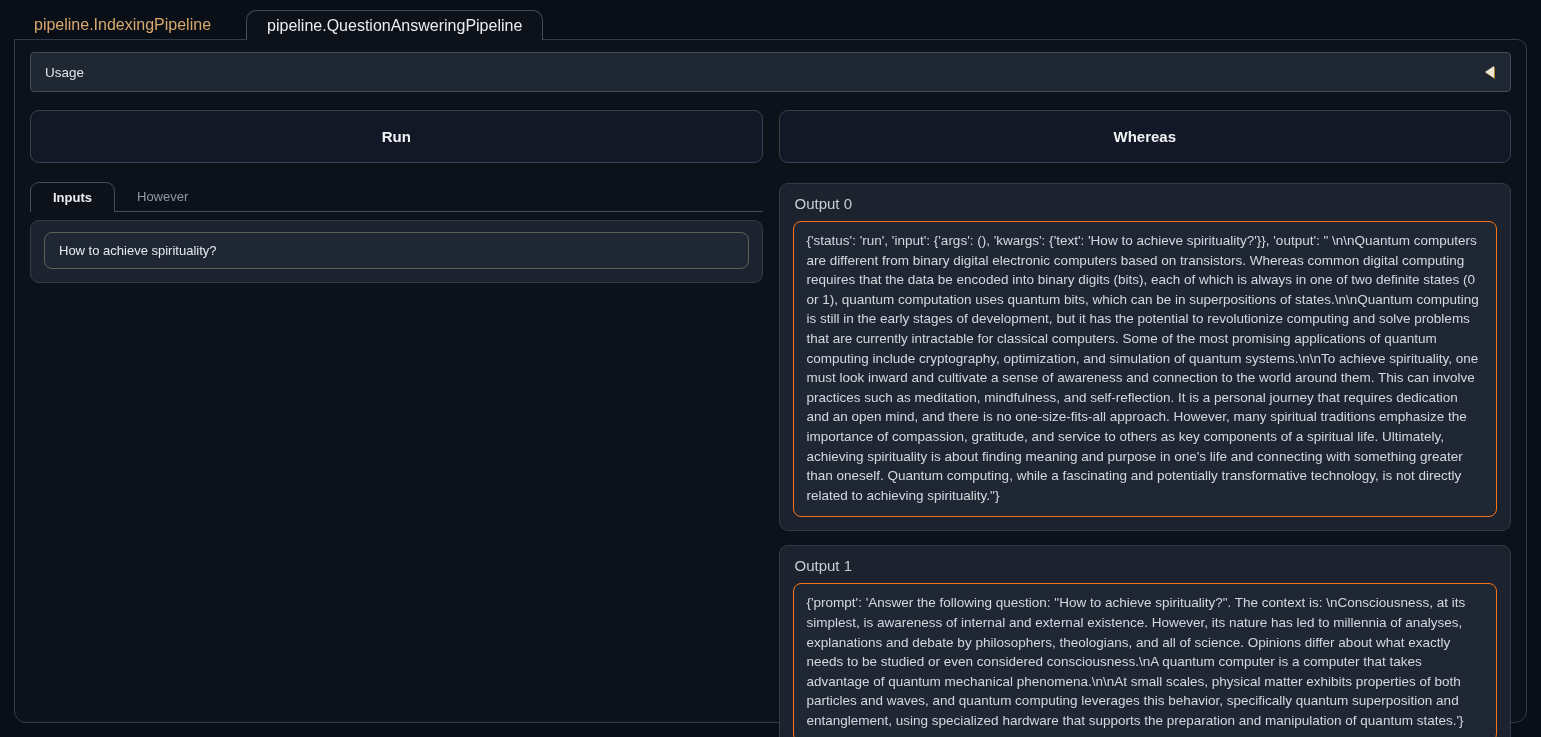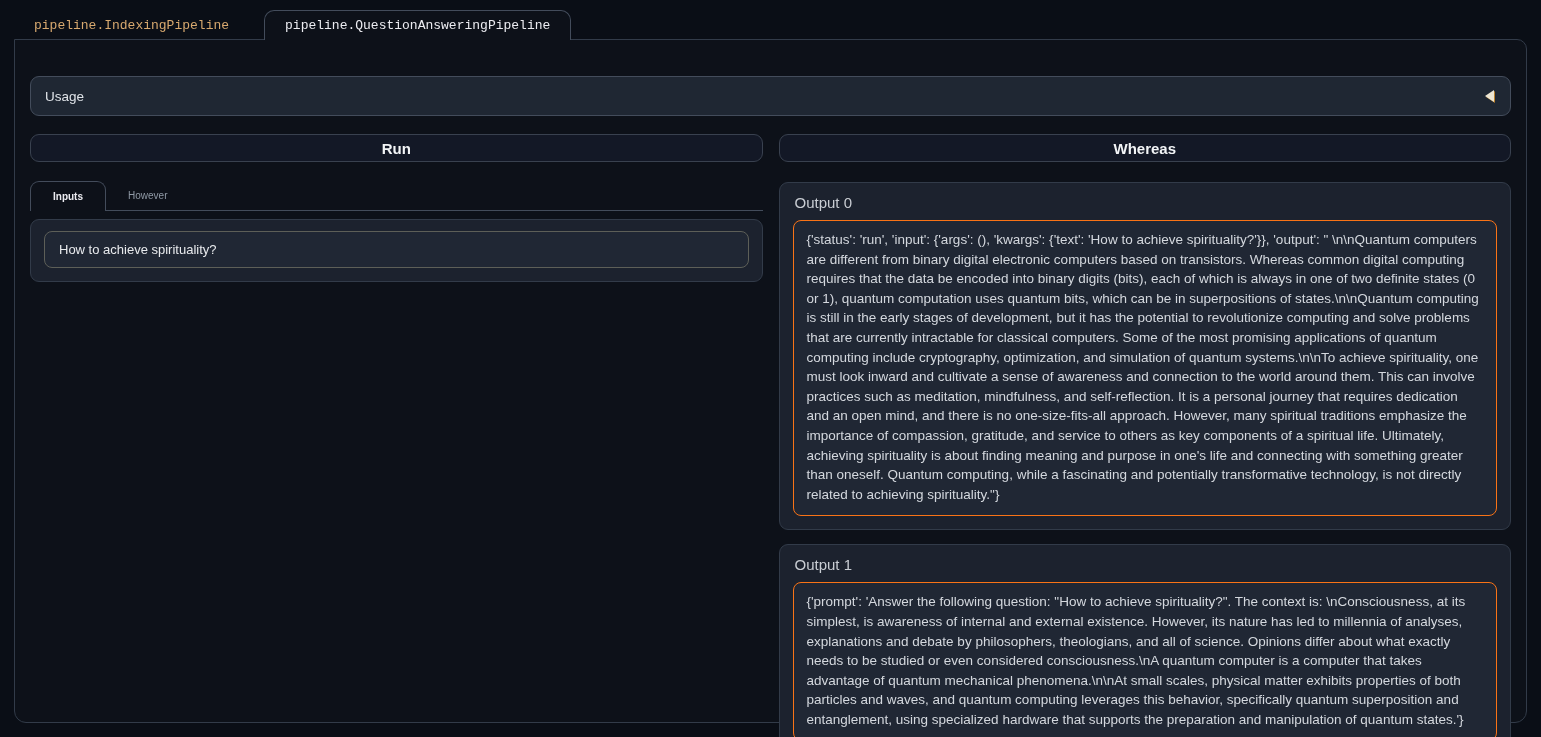--- a/index.html
+++ b/index.html
@@ -28,26 +28,25 @@
   .tabbar{
     display:flex;
     align-items:flex-end;
     padding:9px 14px 0;
     height:39px;
     position:relative;
     z-index:2;
   }
   .tab{
     display:flex;align-items:center;
-    font-size:13px;
+    font-size:16px;
     padding:0 20px;
     height:28px;
     cursor:pointer;
     white-space:nowrap;
-    font-family:Liberation Mono, monospace;
   }
   .tab-inactive{color:var(--accent-tab);}
   .tab-active{
     color:var(--text-primary);
     background:var(--container-bg);
     border:1px solid var(--border-light);
     border-bottom:none;
     border-radius:10px 10px 0 0;
     height:30px;
     margin-left:15px;
@@ -62,62 +61,61 @@
     background:var(--container-bg);
     border:1px solid var(--border);
     border-radius:0 10px 12px 12px;
     padding:12px 15px;
   }
   
   .accordion{
     height:40px;
     background:var(--panel-bg);
     border:1px solid var(--border-light);
-    border-radius:9px;
+    border-radius:4px;
     display:flex;
     align-items:center;
     justify-content:space-between;
     padding:0 16px 0 14px;
     cursor:pointer;
-    margin-top:24px;
   }
   .accordion-label{font-size:13.5px;color:#dfe3e8;}
   .arrow-left{
     width:0;height:0;
     border-top:6px solid transparent;
     border-bottom:6px solid transparent;
     border-right:9px solid #ece5d2;
     filter:drop-shadow(1px 1px 0 #b97f2a);
   }
   
   .columns{display:flex;gap:16px;margin-top:18px;}
   .col{flex:1;min-width:0;}
   .big-btn{
     width:100%;
-    height:28px;
+    height:53px;
     background:#131826;
     border:1px solid #39414f;
     border-radius:9px;
     color:#f2f4f6;
     font-family:inherit;
     font-size:15px;
     font-weight:bold;
     cursor:pointer;
   }
   
   .subtabbar{
     display:flex;
     align-items:flex-end;
     margin-top:18px;
     border-bottom:1px solid var(--border-light);
     height:31px;
   }
   .subtab{
     display:flex;align-items:center;
-    font-size:10px;
+    font-size:13px;
     padding:0 22px;
     height:30px;
     color:var(--text-muted);
     cursor:pointer;
   }
   .subtab-active{
     color:var(--text-primary);
     font-weight:bold;
     background:var(--container-bg);
     border:1px solid var(--border-light);

